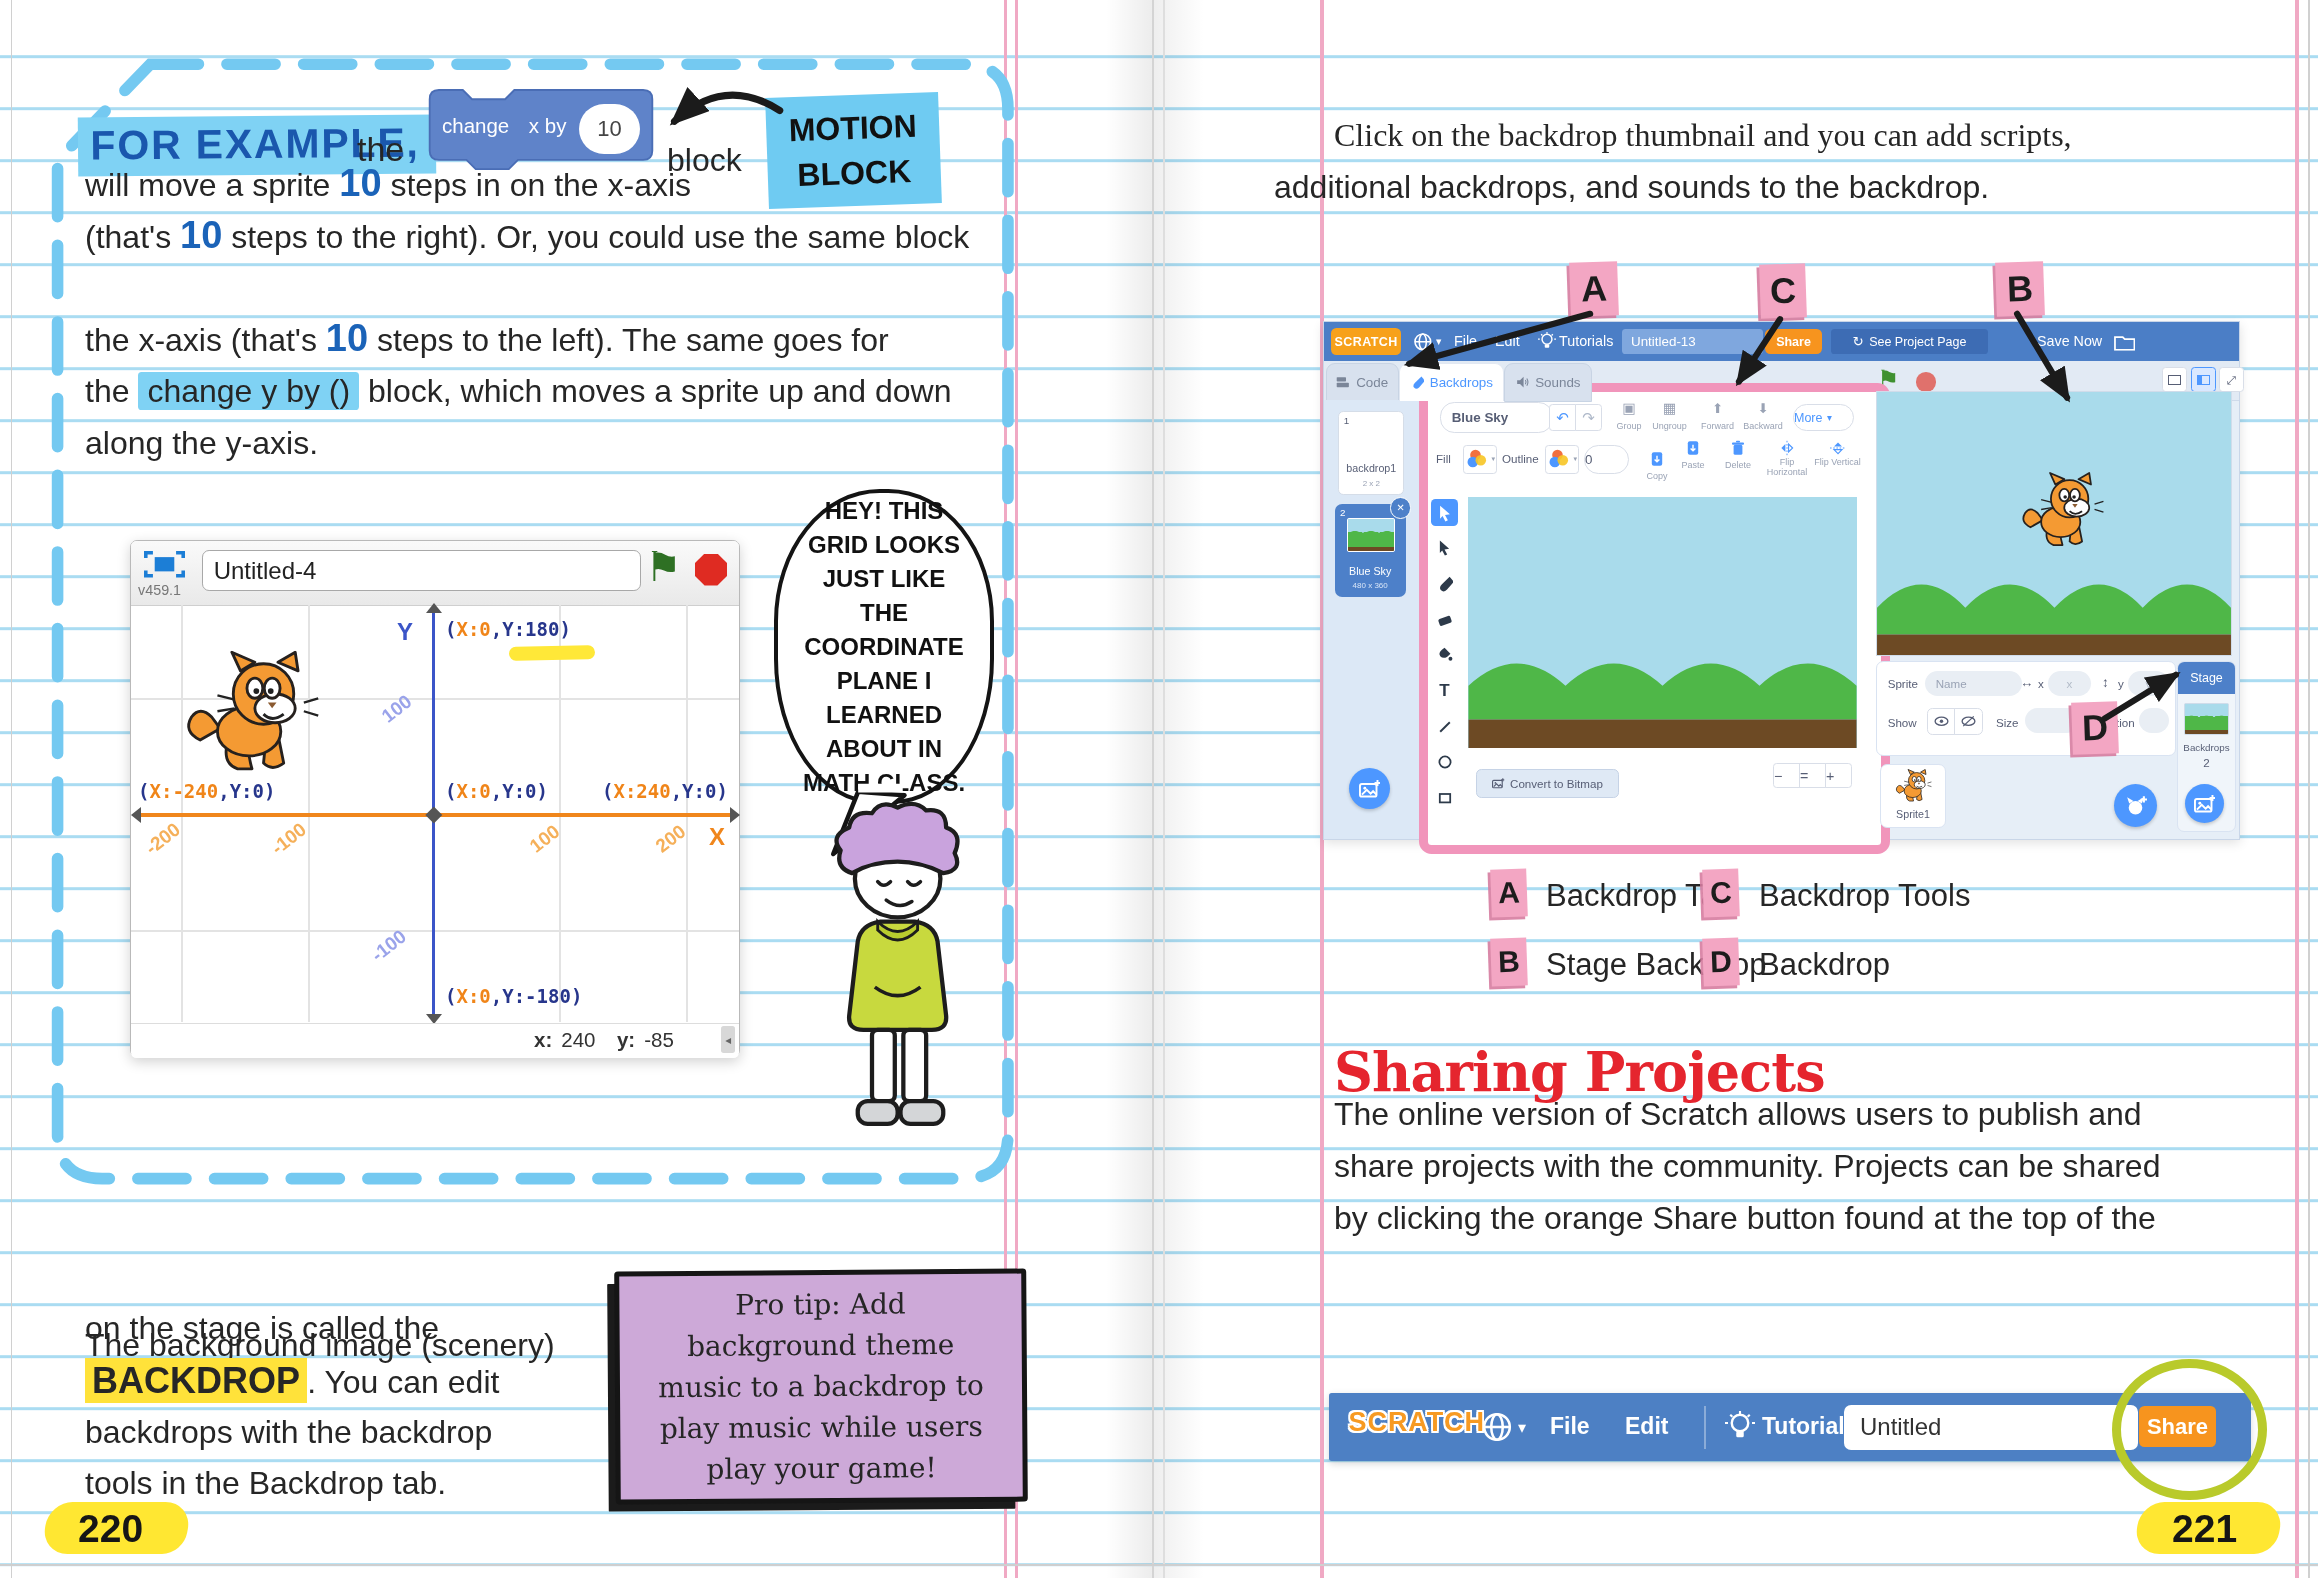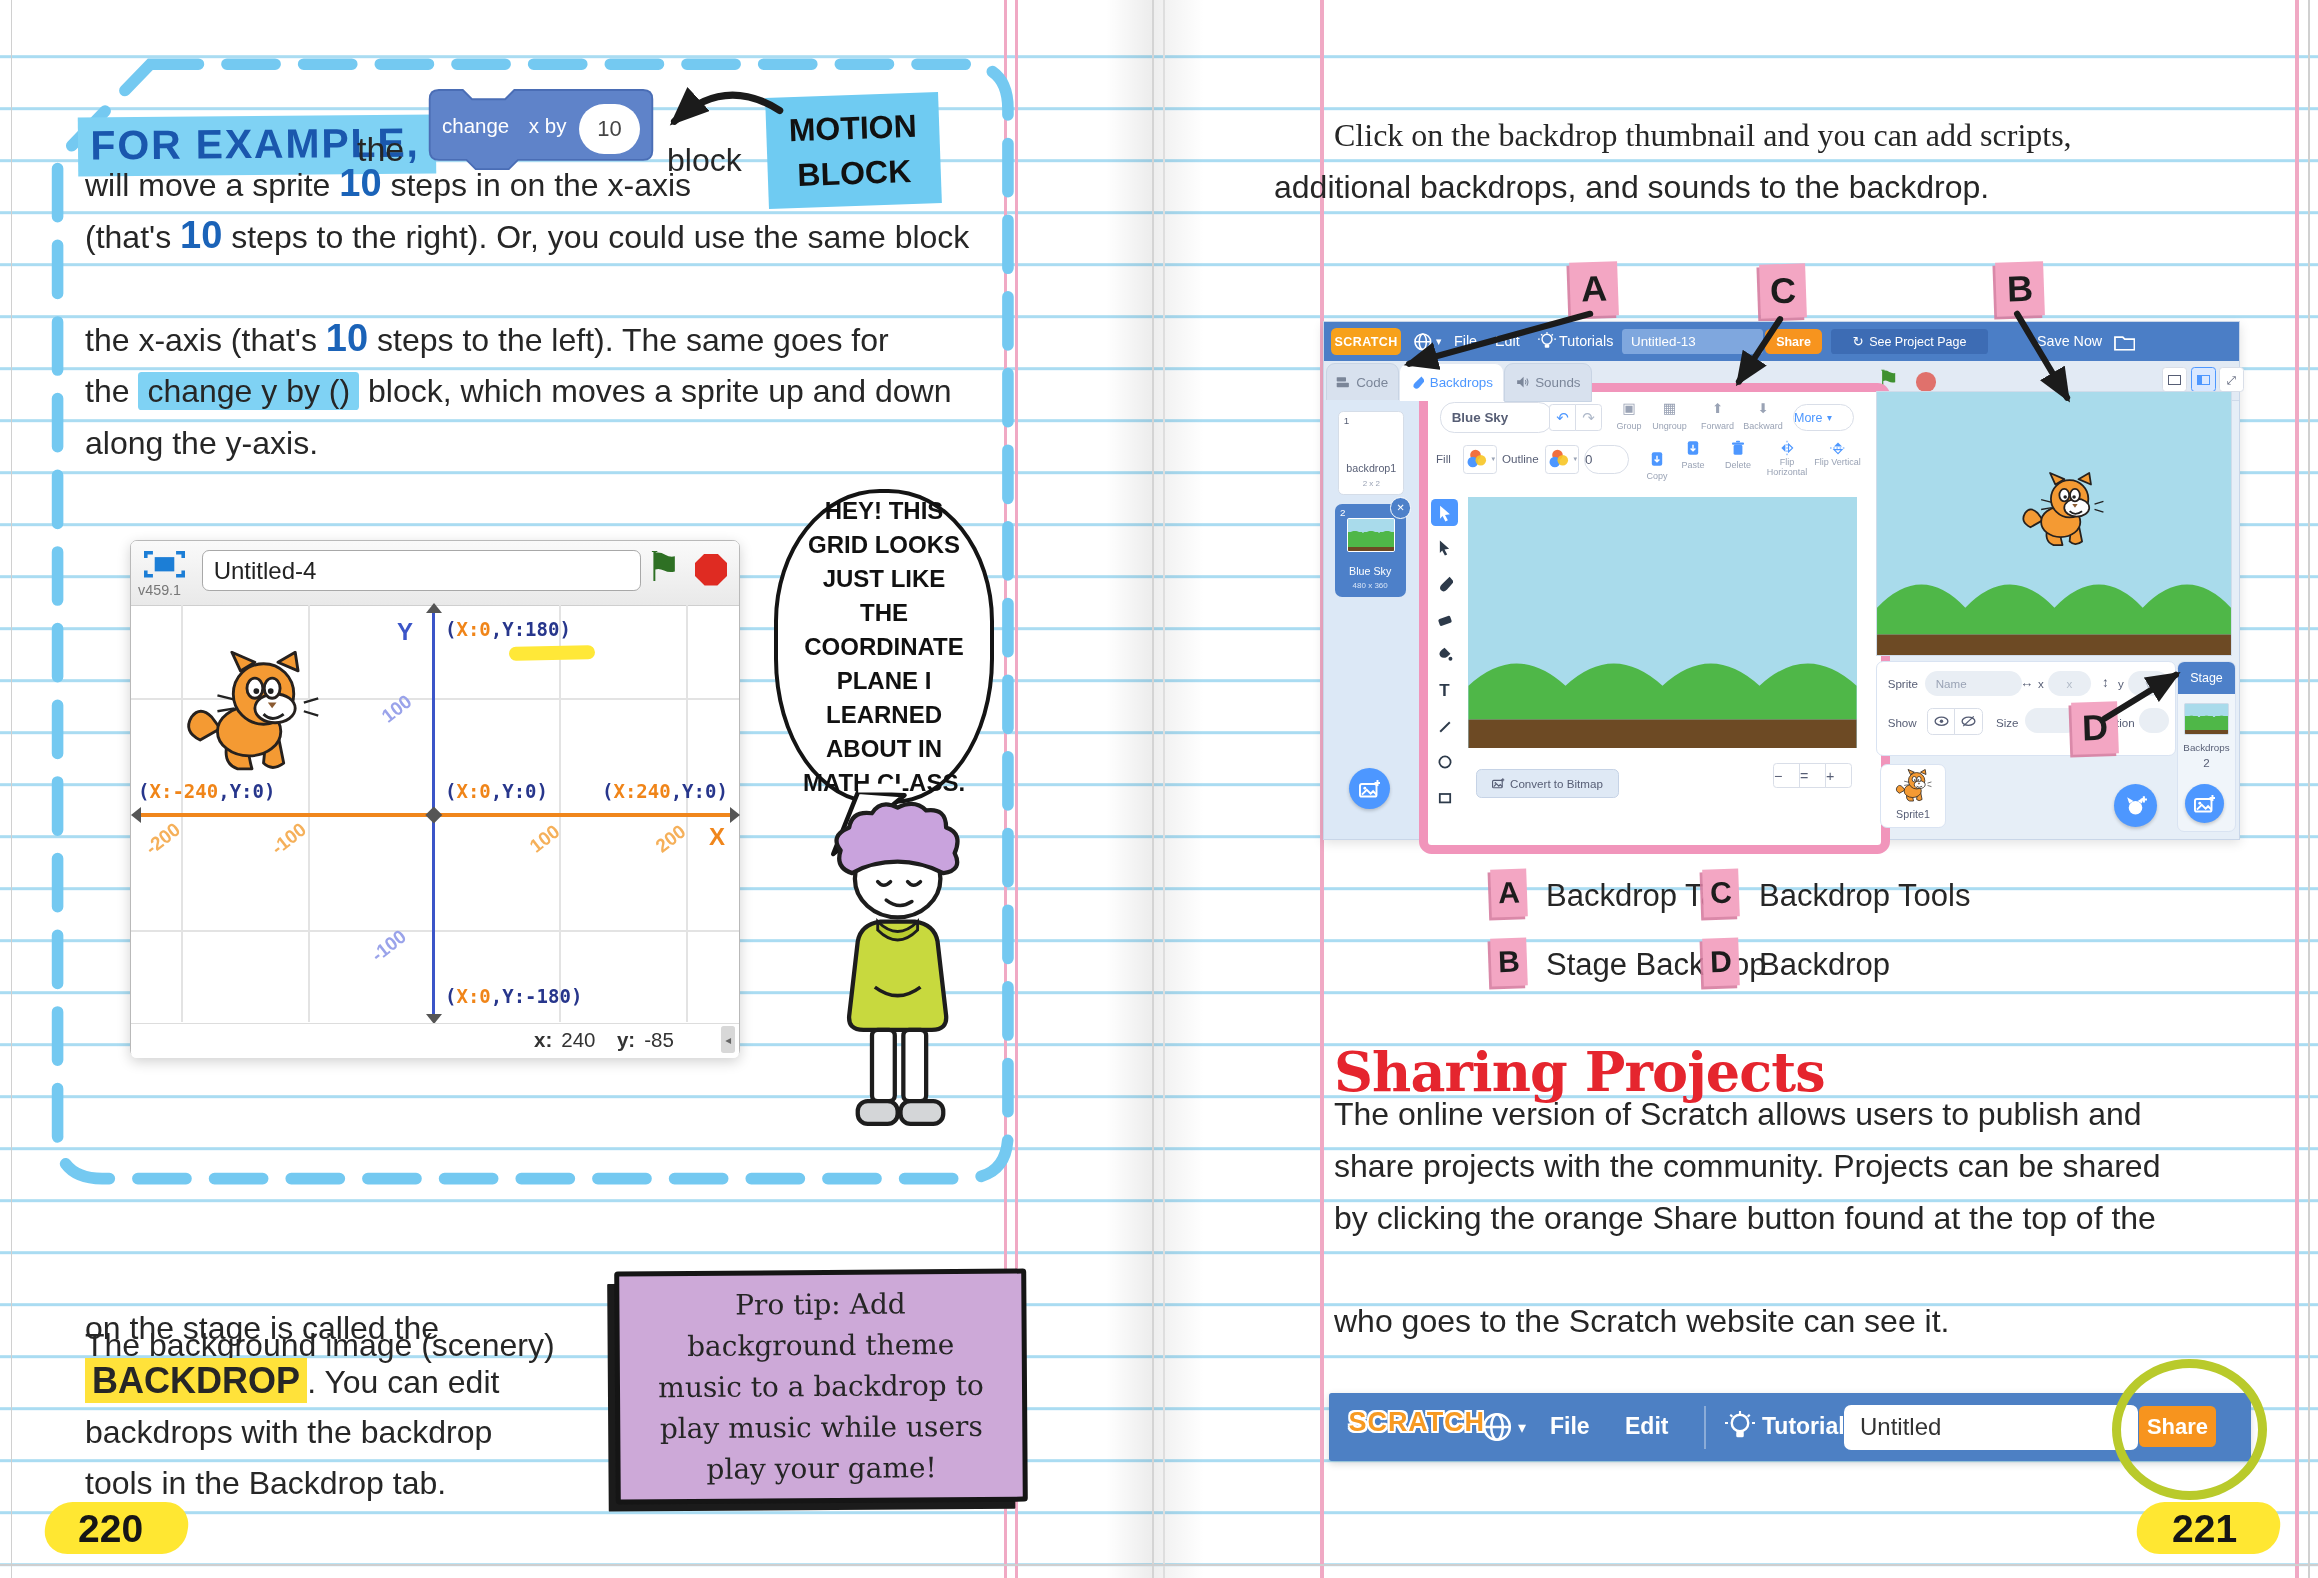--- a/index.html
+++ b/index.html
@@ -637,21 +637,20 @@
   <div class="legendlabel" style="left:1546px;top:947px;">Stage Backdrop</div>
   <div class="sticky" style="left:1703px;top:938px;width:36px;height:48px;font-size:30px;">
       <span>D</span>
     </div>
   <div class="legendlabel" style="left:1759px;top:947px;">Backdrop</div>
 
   <div class="abs redhead" style="left:1334px;top:1040px;">Sharing Projects</div>
   <div class="abs bodytext" style="left:1334px;top:1095px;">The online version of Scratch allows users to publish and</div>
   <div class="abs bodytext" style="left:1334px;top:1147px;">share projects with the community. Projects can be shared</div>
   <div class="abs bodytext" style="left:1334px;top:1199px;">by clicking the orange Share button found at the top of the</div>
-  <div class="abs bodytext" style="left:1334px;top:1302px;">who goes to the Scratch website can see it.</div>
 
   <div class="btoolbar" style="left:1329px;top:1393px;width:922px;height:68px;">
     <div class="abs logotext" style="left:19.6px;top:14.3px;"><span>SCRATCH</span></div>
     <svg class="abs" style="left:152px;top:18px;color:#fff;" width="32" height="32" viewBox="0 0 20 20">
         <use href="#globe"></use>
       </svg>
     <span class="abs" style="left:189px;top:25px;color:#fff;font-size:16px;">▾</span>
     <span class="abs" style="left:221px;top:19.6px;color:#fff;font-size:23px;font-weight:700;">File</span>
     <span class="abs" style="left:296px;top:19.6px;color:#fff;font-size:23px;font-weight:700;">Edit</span>
     <div class="abs" style="left:375px;top:12.5px;width:1.8px;height:43px;background:rgba(255,255,255,.35);"></div>

